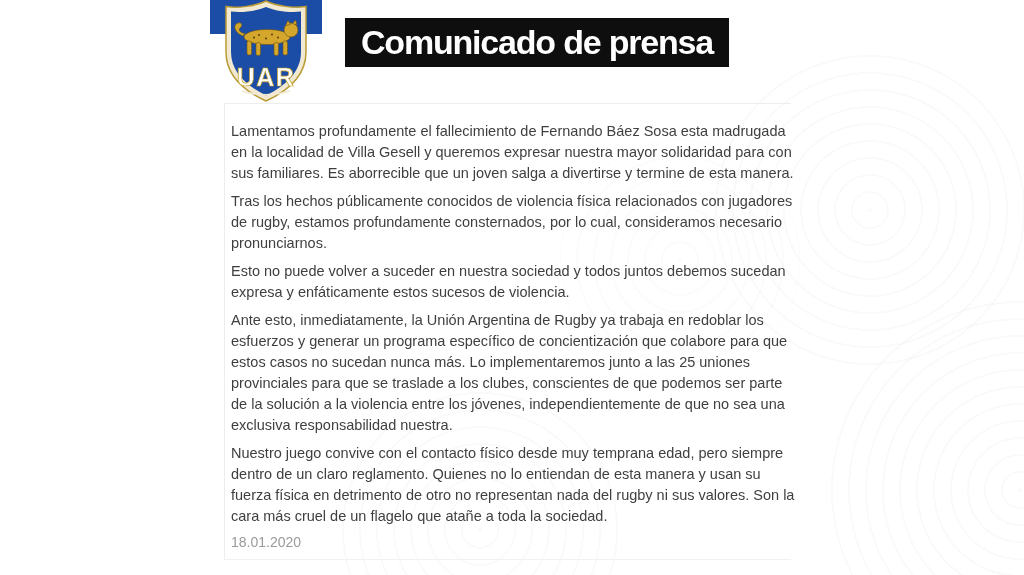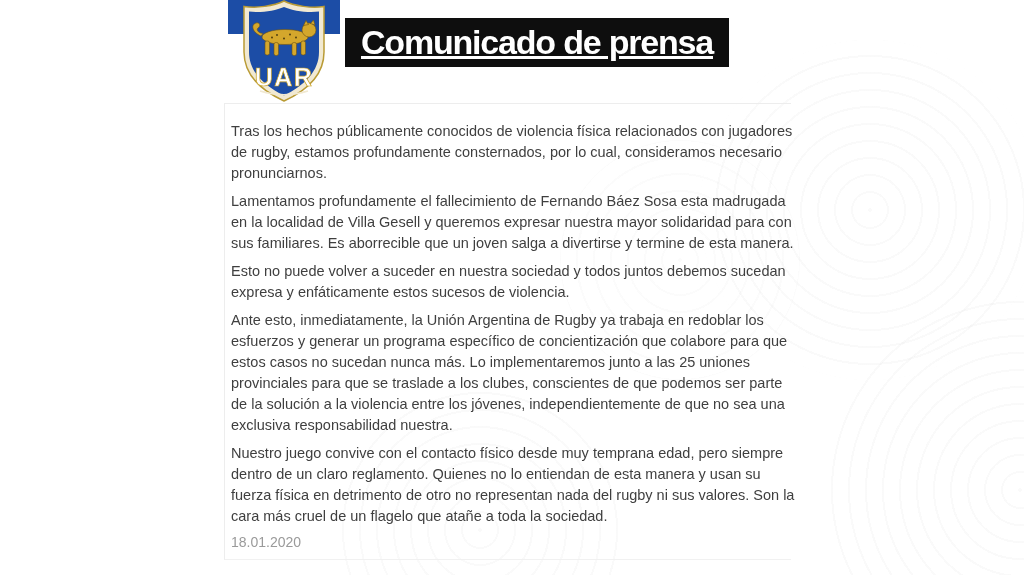--- a/index.html
+++ b/index.html
@@ -36,21 +36,21 @@
     left: 224px;
     top: 103px;
     width: 566px;
     height: 455px;
     border-left: 1px solid #ededed;
     border-top: 1px solid #ededed;
     border-bottom: 1px solid #f1f1f1;
   }
   .logo {
     position: absolute;
-    left: 228px;
+    left: 210px;
     top: 0;
     width: 112px;
     height: 104px;
   }
   .banner {
     position: absolute;
     left: 345px;
     top: 18px;
     width: 384px;
     height: 49px;
@@ -58,21 +58,20 @@
     display: flex;
     align-items: center;
     justify-content: center;
   }
   .banner-title {
     color: #ffffff;
     font-weight: bold;
     font-size: 34px;
     letter-spacing: -1.2px;
     white-space: nowrap;
-    text-decoration: underline;
   }
   main.doc {
     position: absolute;
     left: 231px;
     top: 121px;
     width: 640px;
   }
   main.doc p {
     margin: 0 0 7px 0;
     font-size: 14.5px;
@@ -135,26 +134,26 @@
       <text class="uar-text" x="56" y="86" text-anchor="middle" fill="#ffffff" stroke="#caa227" stroke-width="0.7">UAR</text>
       <path d="M32 91 Q56 98.5 80 91" fill="none" stroke="#f1e9d2" stroke-width="1.6"></path>
     </svg>
   </div>
 
   <div class="banner">
     <span class="banner-title">Comunicado de prensa</span>
   </div>
 
   <main class="doc">
+    <p>Lamentamos profundamente el fallecimiento de Fernando Báez Sosa esta madrugada
+en la localidad de Villa Gesell y queremos expresar nuestra mayor solidaridad para con
+sus familiares. Es aborrecible que un joven salga a divertirse y termine de esta manera.</p>
     <p>Tras los hechos públicamente conocidos de violencia física relacionados con jugadores
 de rugby, estamos profundamente consternados, por lo cual, consideramos necesario
 pronunciarnos.</p>
-    <p>Lamentamos profundamente el fallecimiento de Fernando Báez Sosa esta madrugada
-en la localidad de Villa Gesell y queremos expresar nuestra mayor solidaridad para con
-sus familiares. Es aborrecible que un joven salga a divertirse y termine de esta manera.</p>
     <p>Esto no puede volver a suceder en nuestra sociedad y todos juntos debemos sucedan
 expresa y enfáticamente estos sucesos de violencia.</p>
     <p>Ante esto, inmediatamente, la Unión Argentina de Rugby ya trabaja en redoblar los
 esfuerzos y generar un programa específico de concientización que colabore para que
 estos casos no sucedan nunca más. Lo implementaremos junto a las 25 uniones
 provinciales para que se traslade a los clubes, conscientes de que podemos ser parte
 de la solución a la violencia entre los jóvenes, independientemente de que no sea una
 exclusiva responsabilidad nuestra.</p>
     <p>Nuestro juego convive con el contacto físico desde muy temprana edad, pero siempre
 dentro de un claro reglamento. Quienes no lo entiendan de esta manera y usan su

